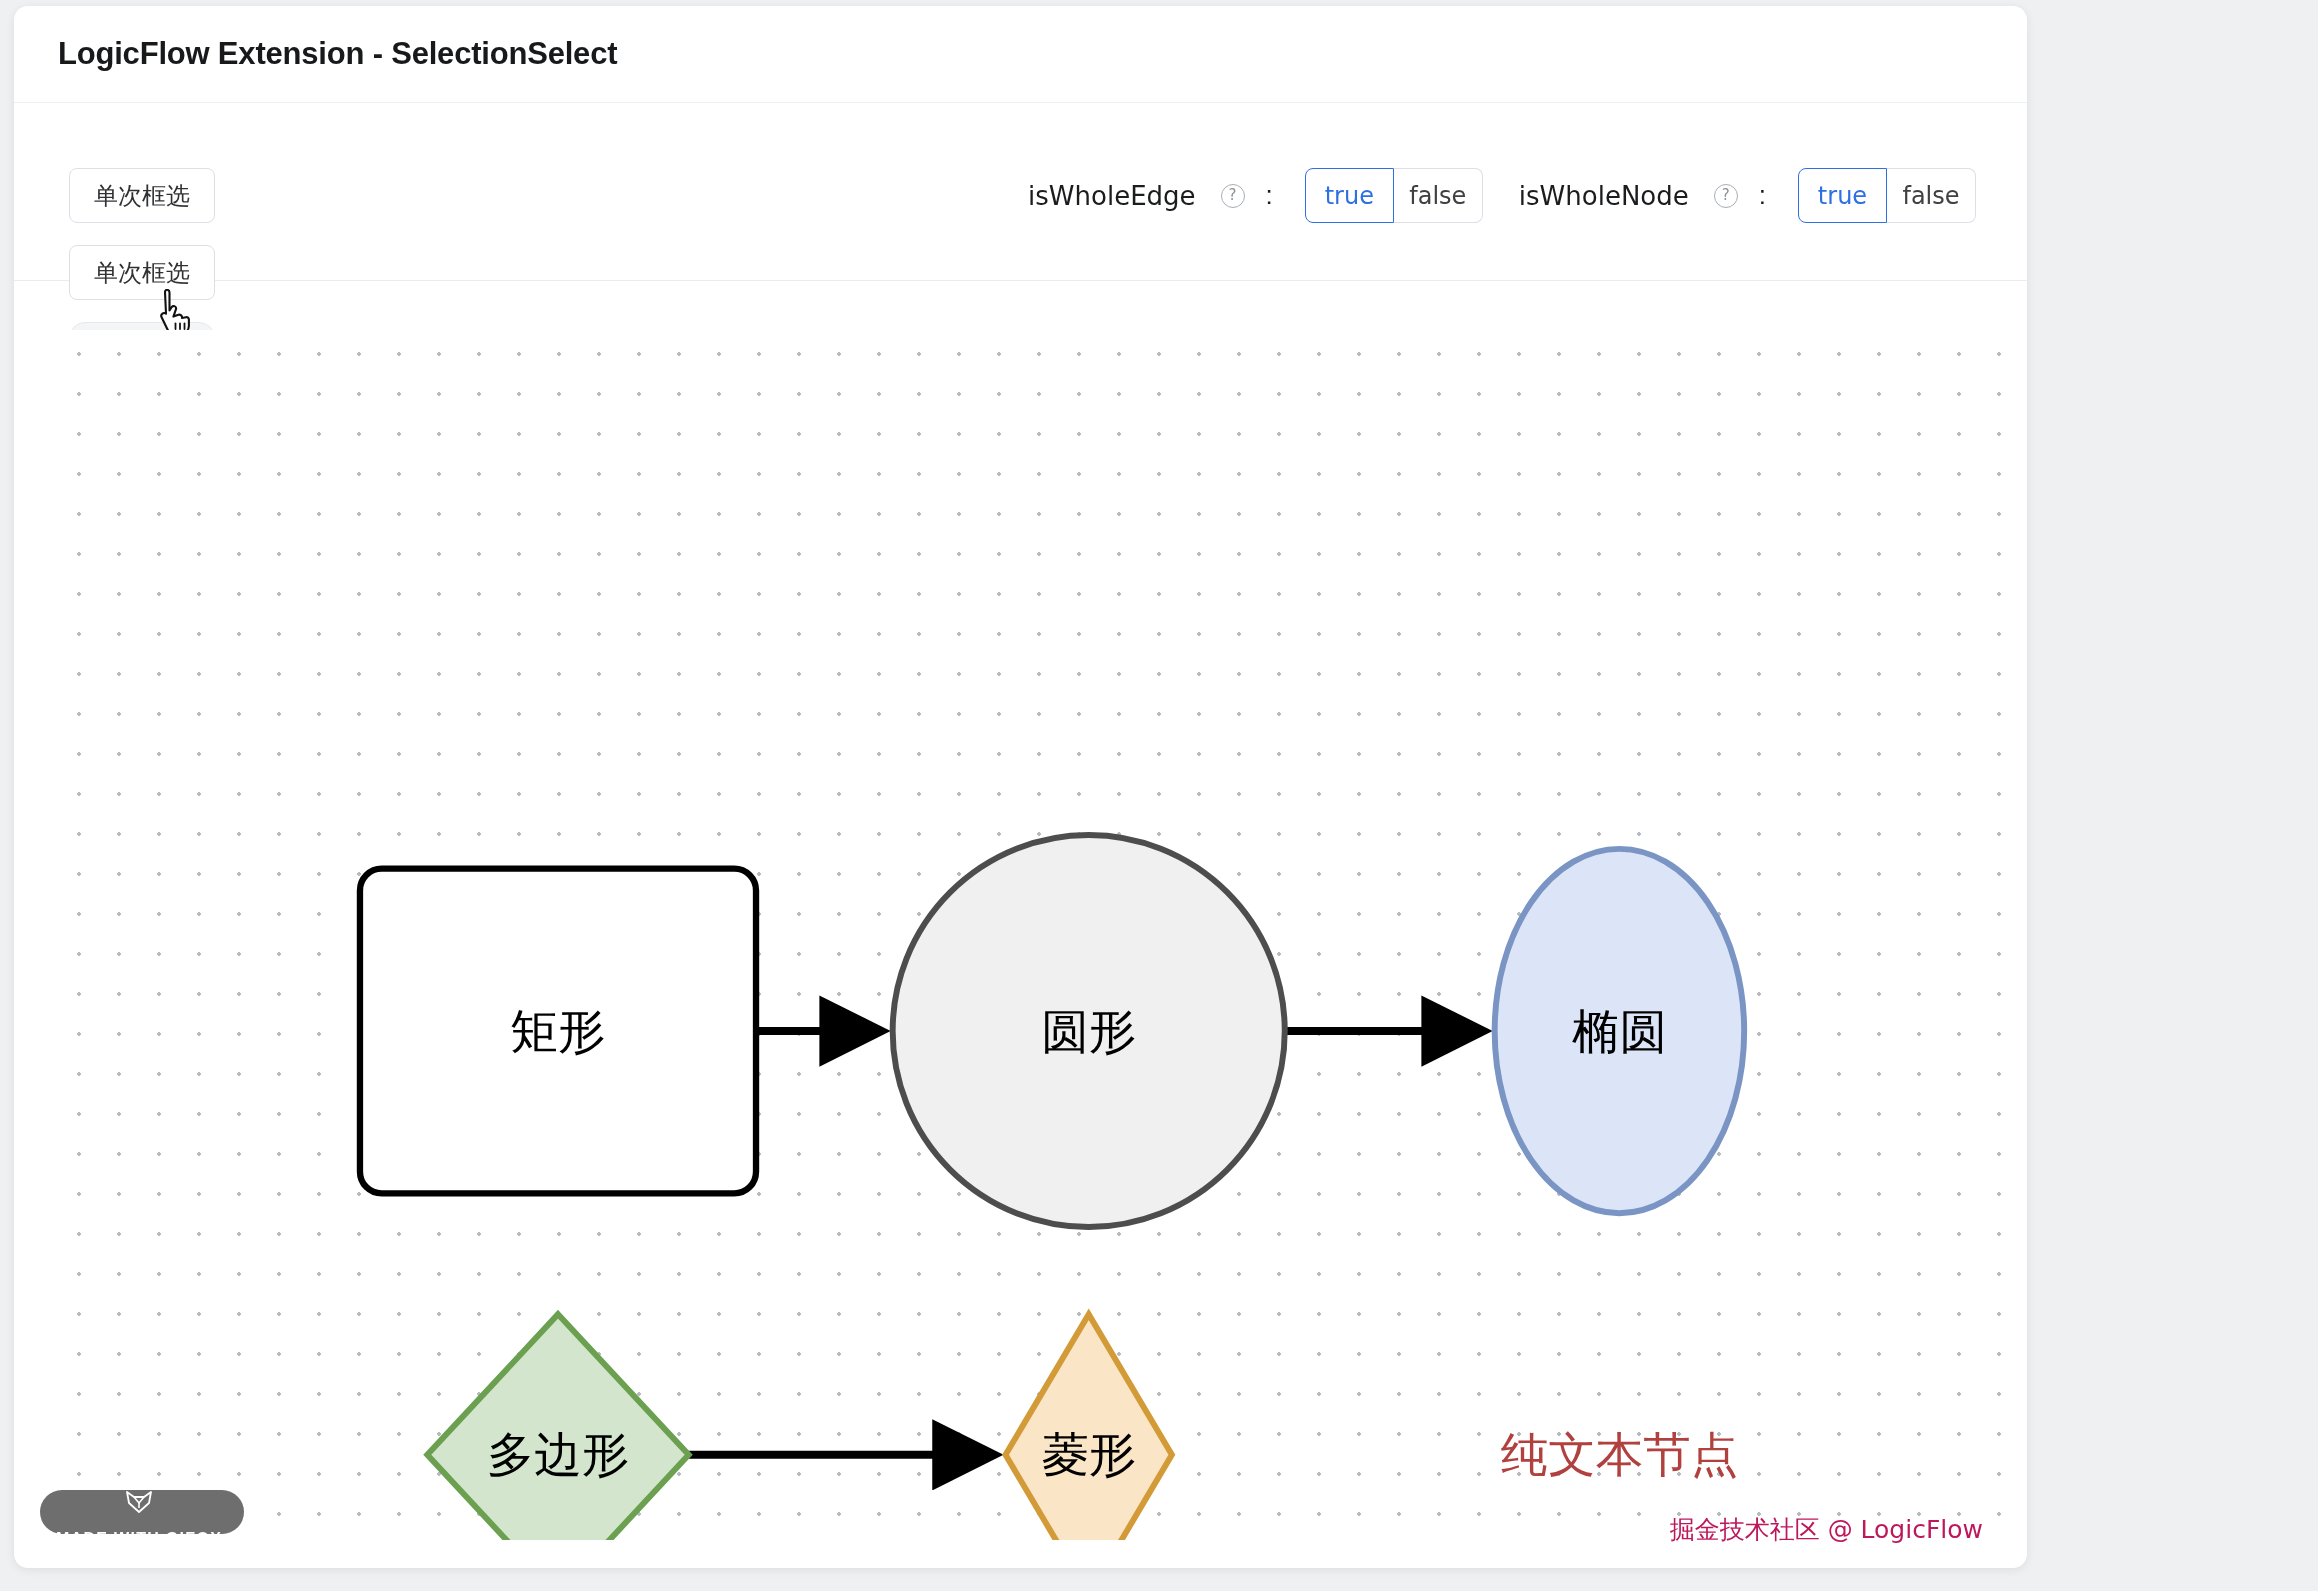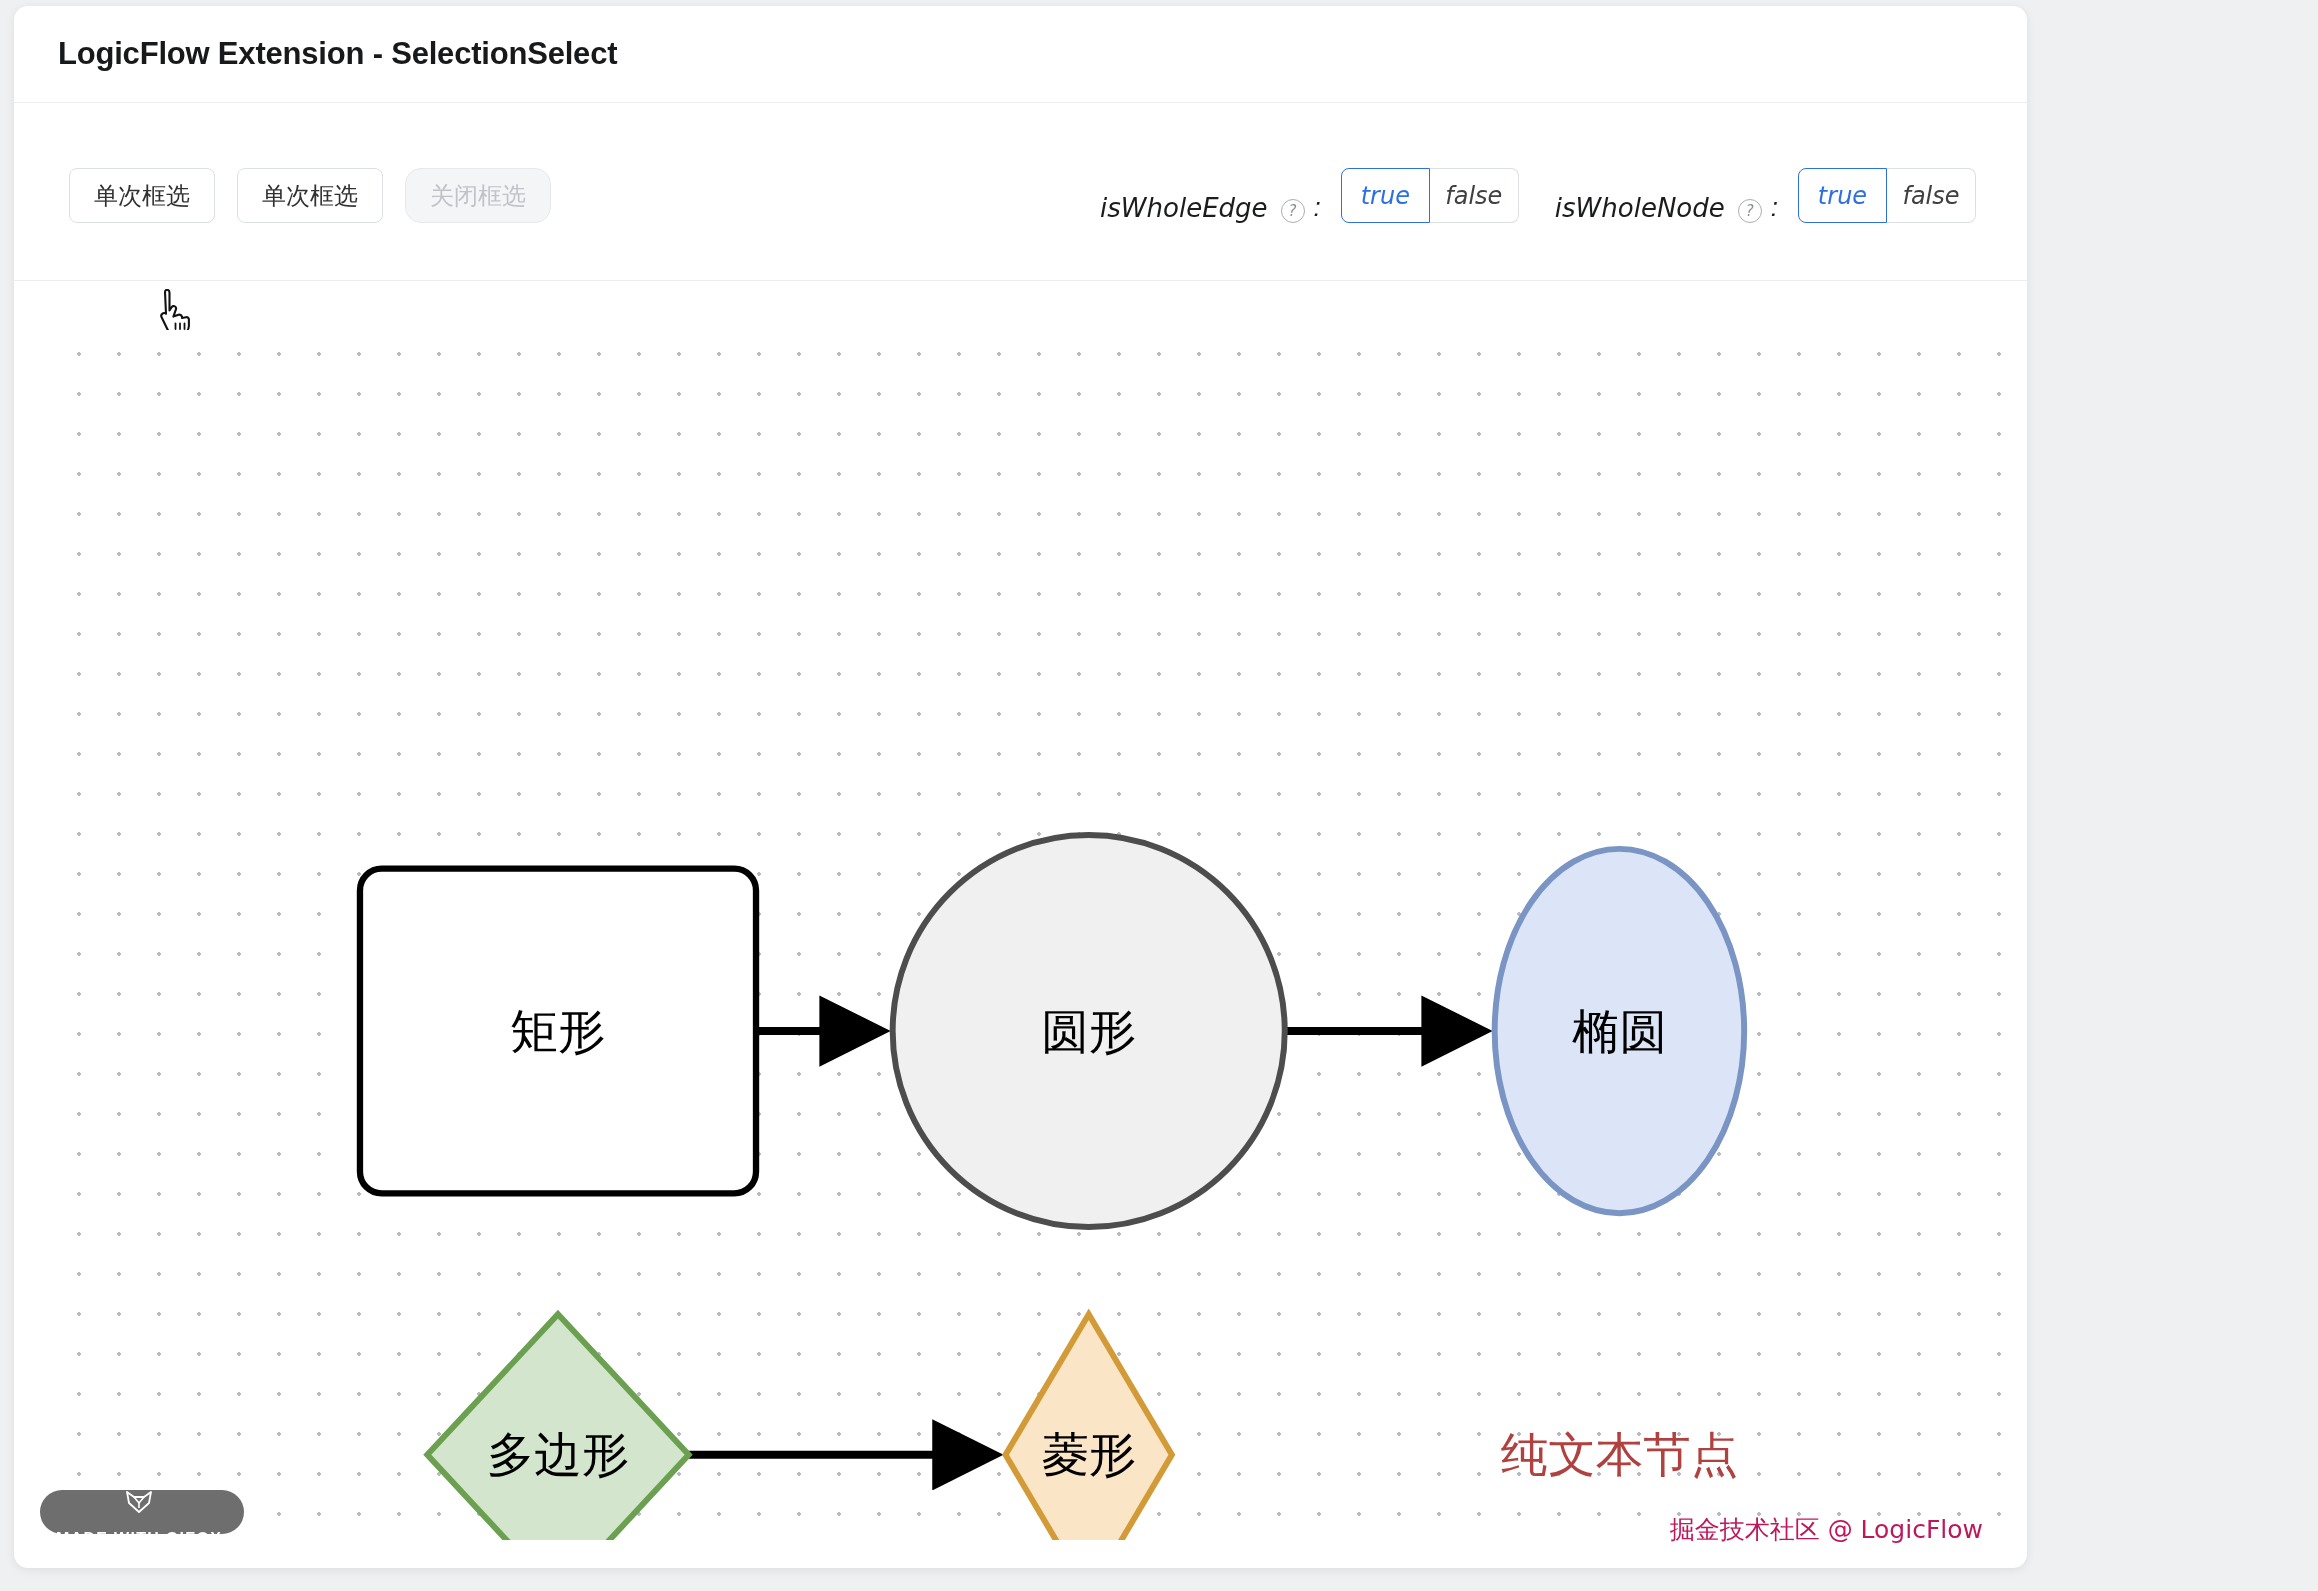--- a/index.html
+++ b/index.html
@@ -55,20 +55,21 @@
     height: 178px;
     border-bottom: 1px solid #ececec;
     box-sizing: border-box;
   }
   .btn-group {
     position: absolute;
     left: 55px;
     top: 65px;
     display: flex;
     gap: 22px;
+    flex-direction: column;
   }
   .btn {
     min-width: 115px;
     height: 55px;
     padding: 0 24px;
     box-sizing: border-box;
     display: flex;
     align-items: center;
     justify-content: center;
     border: 1px solid #dcdfe6;
@@ -103,23 +104,22 @@
   .toggle-area {
     position: absolute;
     right: 51px;
     top: 65px;
     display: flex;
     align-items: center;
     gap: 36px;
   }
   .toggle-block {
     display: flex;
-    align-items: flex-end;
-    gap: 4px;
-    font-style: italic;
+    align-items: center;
+    gap: 16px;
   }
   .toggle-label {
     font-size: 26px;
     color: #1b1c1e;
     white-space: nowrap;
     font-family: "DejaVu Sans", "Liberation Sans", sans-serif;
   }
   .help-icon {
     display: inline-flex;
     align-items: center;

